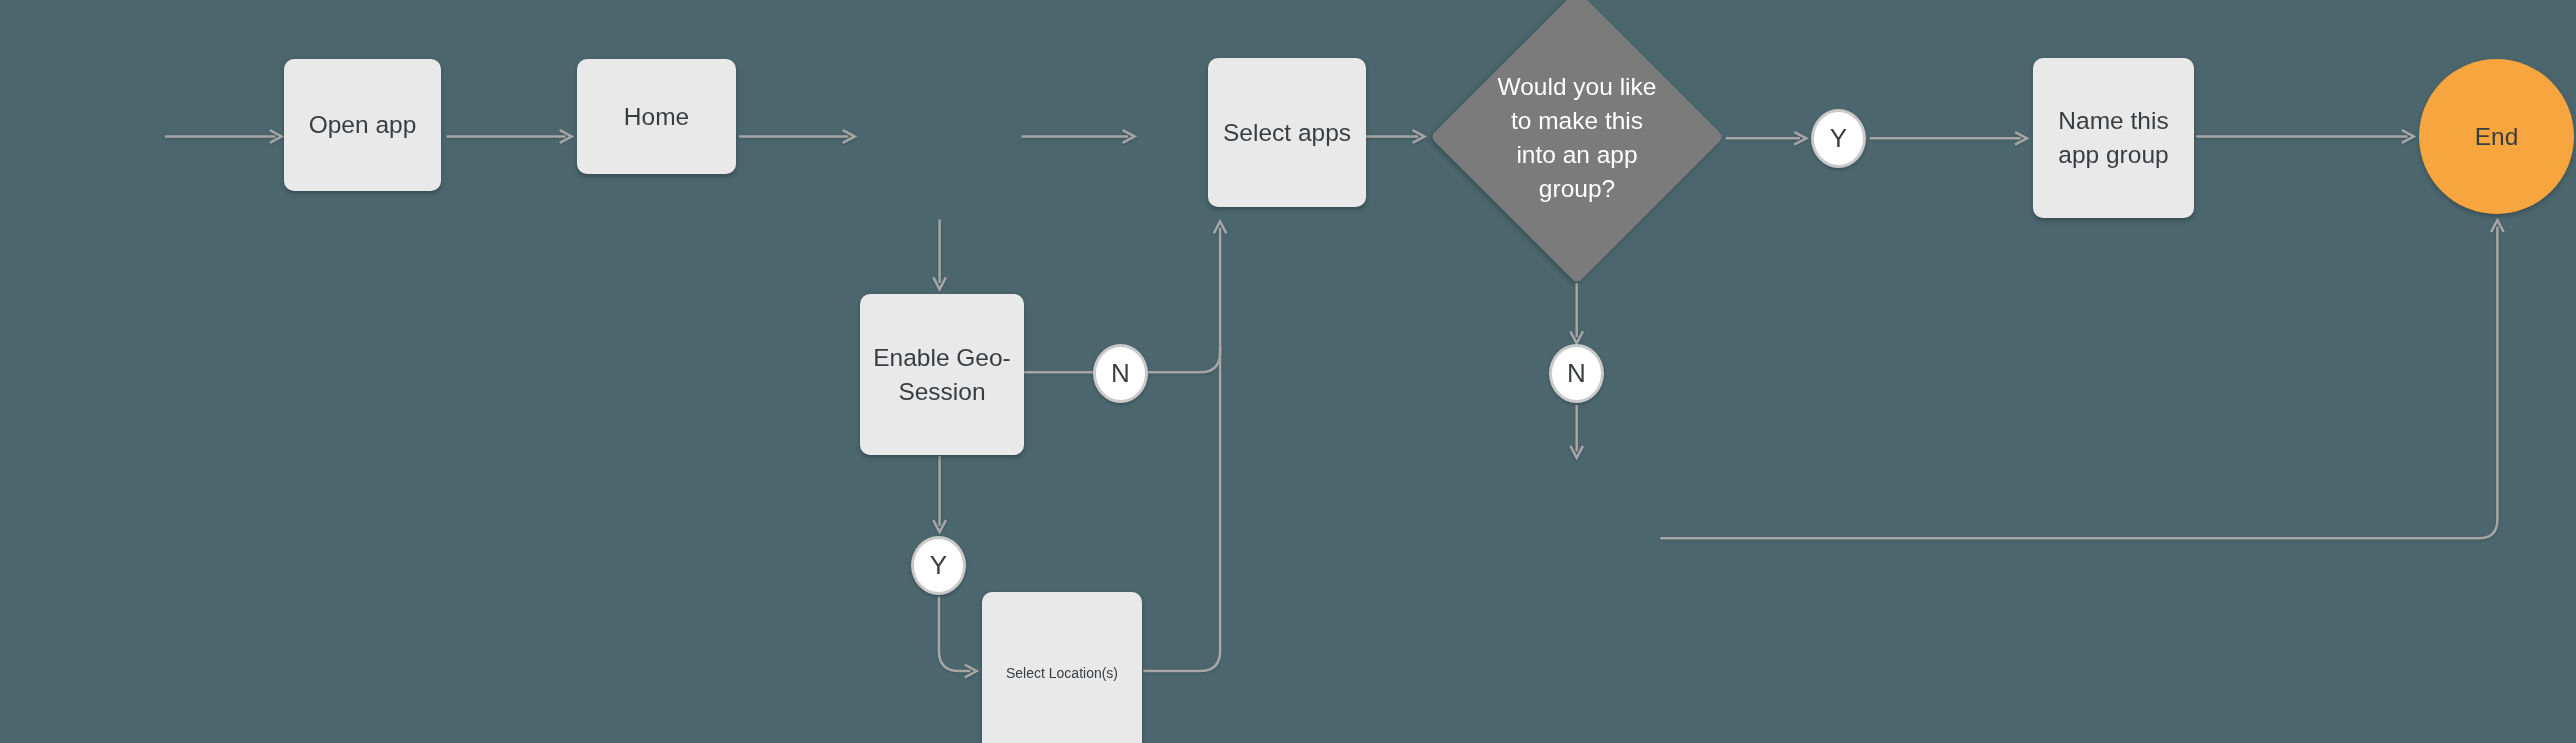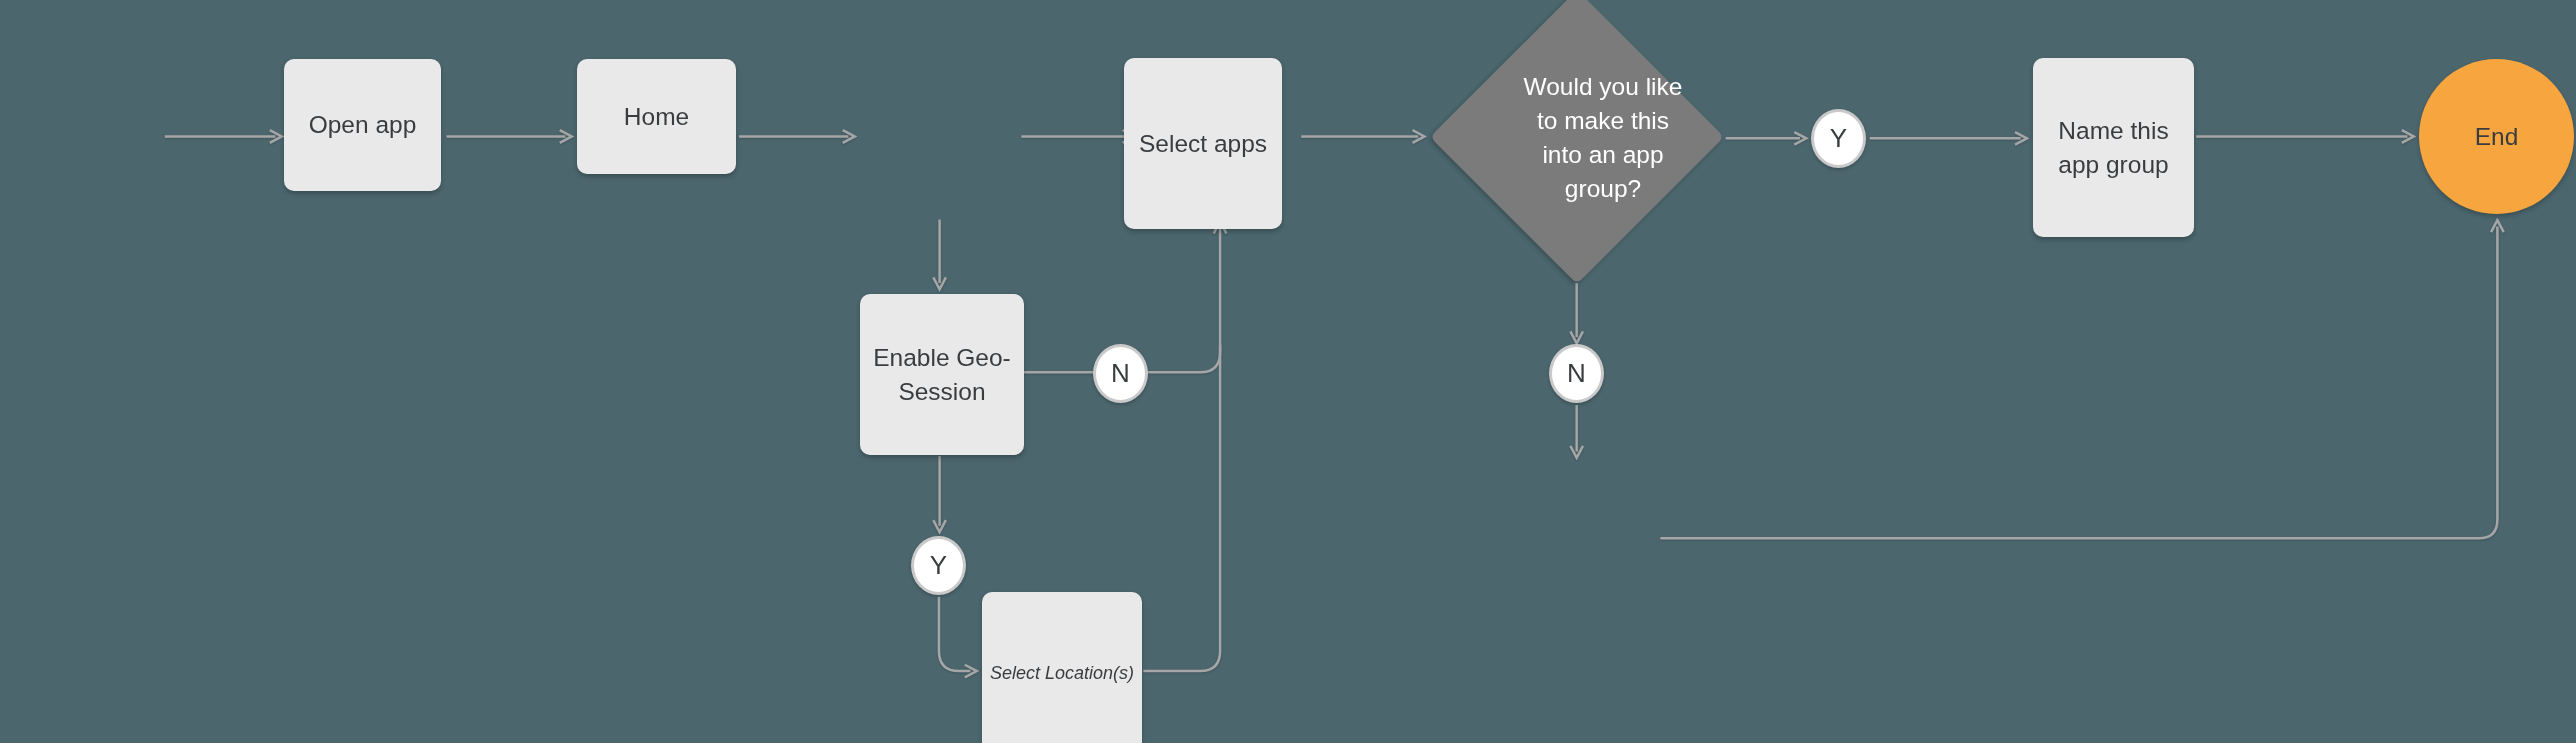--- a/index.html
+++ b/index.html
@@ -55,34 +55,34 @@
     width:208px;height:208px;
     background:var(--diamond-fill);
     transform:rotate(45deg);
     border-radius:6.3px;
     box-shadow:0 2.5px 4.4px rgba(15,25,28,.30);
   }
   .diamond-label{
     position:absolute;z-index:3;
     display:flex;align-items:center;justify-content:center;
     text-align:center;color:var(--text-light);
-    font-size:24.5px;line-height:34px;margin-left:26px;
+    font-size:24.5px;line-height:34px;
   }
   .branch-circle{
     position:absolute;z-index:4;
     width:55px;height:59px;
     background:var(--circle-fill);
     border:3.8px solid var(--circle-border);
     border-radius:50%;
     display:flex;align-items:center;justify-content:center;
     color:var(--text-dark);font-size:26px;
     box-shadow:0 1.9px 3.1px rgba(15,25,28,.25);
   }
   .lbl{display:block;}
-  .small-lbl{font-size:18px;line-height:24px;font-style:italic;}
+  .small-lbl{font-size:14px;line-height:24px;}
 </style>
 </head>
 <body>
 
 <div class="stage">
 
   <svg class="connectors" width="2576" height="744" viewBox="0 0 4096 1183">
     <defs>
       <marker id="arrow" viewBox="0 0 28 28" refX="14" refY="14" markerWidth="28" markerHeight="28" markerUnits="userSpaceOnUse" orient="auto">
         <path d="M5 4 L24 14 L5 24"></path>
@@ -109,38 +109,38 @@
 
   <div class="node box" style="left:284px;top:59px;width:157px;height:132px">
     <span class="lbl" style="width:138px">Open app</span>
   </div>
 
   <div class="node box" style="left:577px;top:59px;width:159px;height:115px">
     <span class="lbl" style="width:138px">Home</span>
   </div>
 
 
-  <div class="node box" style="left:1124px;top:58px;width:158px;height:171px">
+  <div class="node box" style="left:1208px;top:58px;width:158px;height:149px">
     <span class="lbl" style="width:145px">Select apps</span>
   </div>
 
   <div class="node box" style="left:860px;top:294px;width:164px;height:161px">
     <span class="lbl" style="width:142px">Enable Geo-Session</span>
   </div>
 
   <div class="node box" style="left:982px;top:592px;width:160px;height:161px">
     <span class="lbl small-lbl" style="width:151px">Select Location(s)</span>
   </div>
 
   <div class="diamond-shape" style="left:1473px;top:33px"></div>
   <div class="diamond-label" style="left:1495px;top:62px;width:164px;height:151px">
     <span class="lbl">Would you like to make this into an app group?</span>
   </div>
 
-  <div class="node box" style="left:2033px;top:58px;width:161px;height:179px">
+  <div class="node box" style="left:2033px;top:58px;width:161px;height:160px">
     <span class="lbl" style="width:123px">Name this app group</span>
   </div>
 
 
   <div class="node terminator end" style="left:2419px;top:59px;width:155px;height:155px">
     <span class="lbl">End</span>
   </div>
 
   <div class="branch-circle" style="left:1093px;top:344px">
     <span>N</span>

